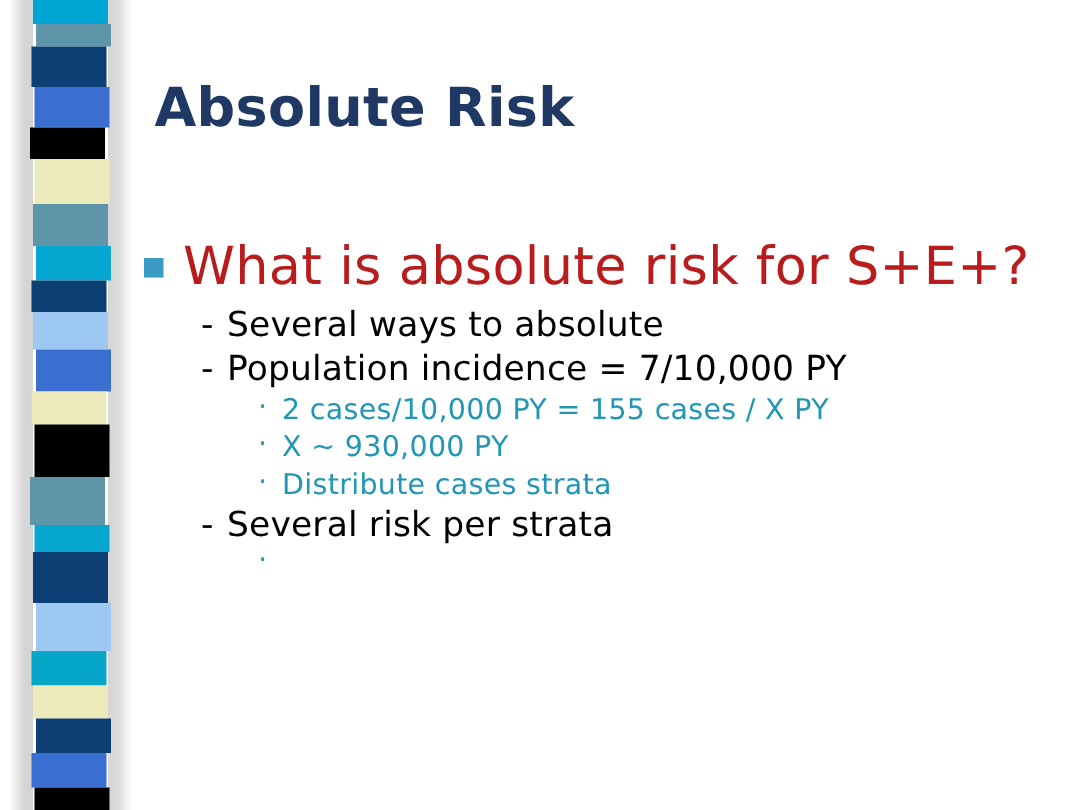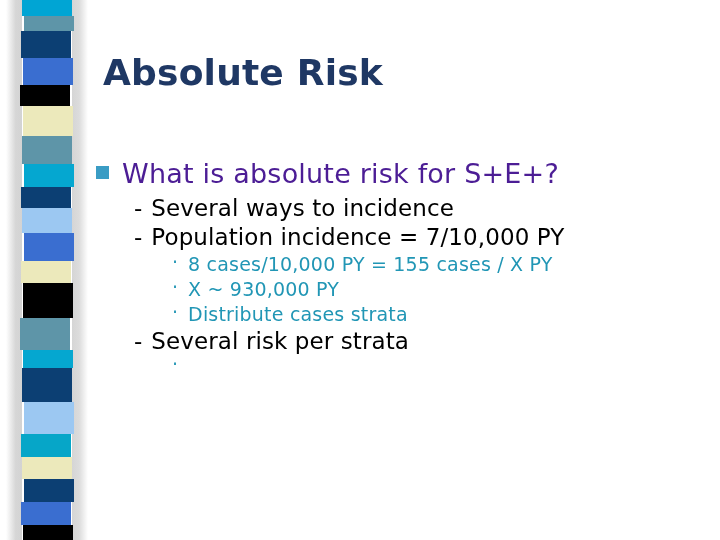--- a/index.html
+++ b/index.html
@@ -88,23 +88,23 @@
     width: 13px;
     height: 13px;
     background: #3a9cc4;
     display: inline-block;
     margin-right: 13px;
     flex: none;
     position: relative;
     top: -4px;
   }
   .lvl1 .txt {
-    font-size: 27px;
+    font-size: 35px;
     font-weight: 400;
-    color: #4c1d95;
+    color: #b91c1c;
     letter-spacing: 0.2px;
   }
 
   
   .lvl2 {
     margin-left: 38px;
     margin-bottom: 3px;
   }
   .lvl2 .marker {
     font-size: 23px;
@@ -176,29 +176,29 @@
 
   <div id="title">Absolute Risk</div>
 
   <div id="body">
       <div class="line lvl1">
         <span class="marker"></span>
         <span class="txt">What is absolute risk for S+E+?</span>
       </div>
       <div class="line lvl2">
         <span class="marker">-</span>
-        <span class="txt">Several ways to incidence</span>
+        <span class="txt">Several ways to absolute</span>
       </div>
       <div class="line lvl2">
         <span class="marker">-</span>
         <span class="txt">Population incidence = 7/10,000 PY</span>
       </div>
       <div class="line lvl3">
         <span class="marker">·</span>
-        <span class="txt">8 cases/10,000 PY = 155 cases / X PY</span>
+        <span class="txt">2 cases/10,000 PY = 155 cases / X PY</span>
       </div>
       <div class="line lvl3">
         <span class="marker">·</span>
         <span class="txt">X ~ 930,000 PY</span>
       </div>
       <div class="line lvl3">
         <span class="marker">·</span>
         <span class="txt">Distribute cases strata</span>
       </div>
       <div class="line lvl2">

